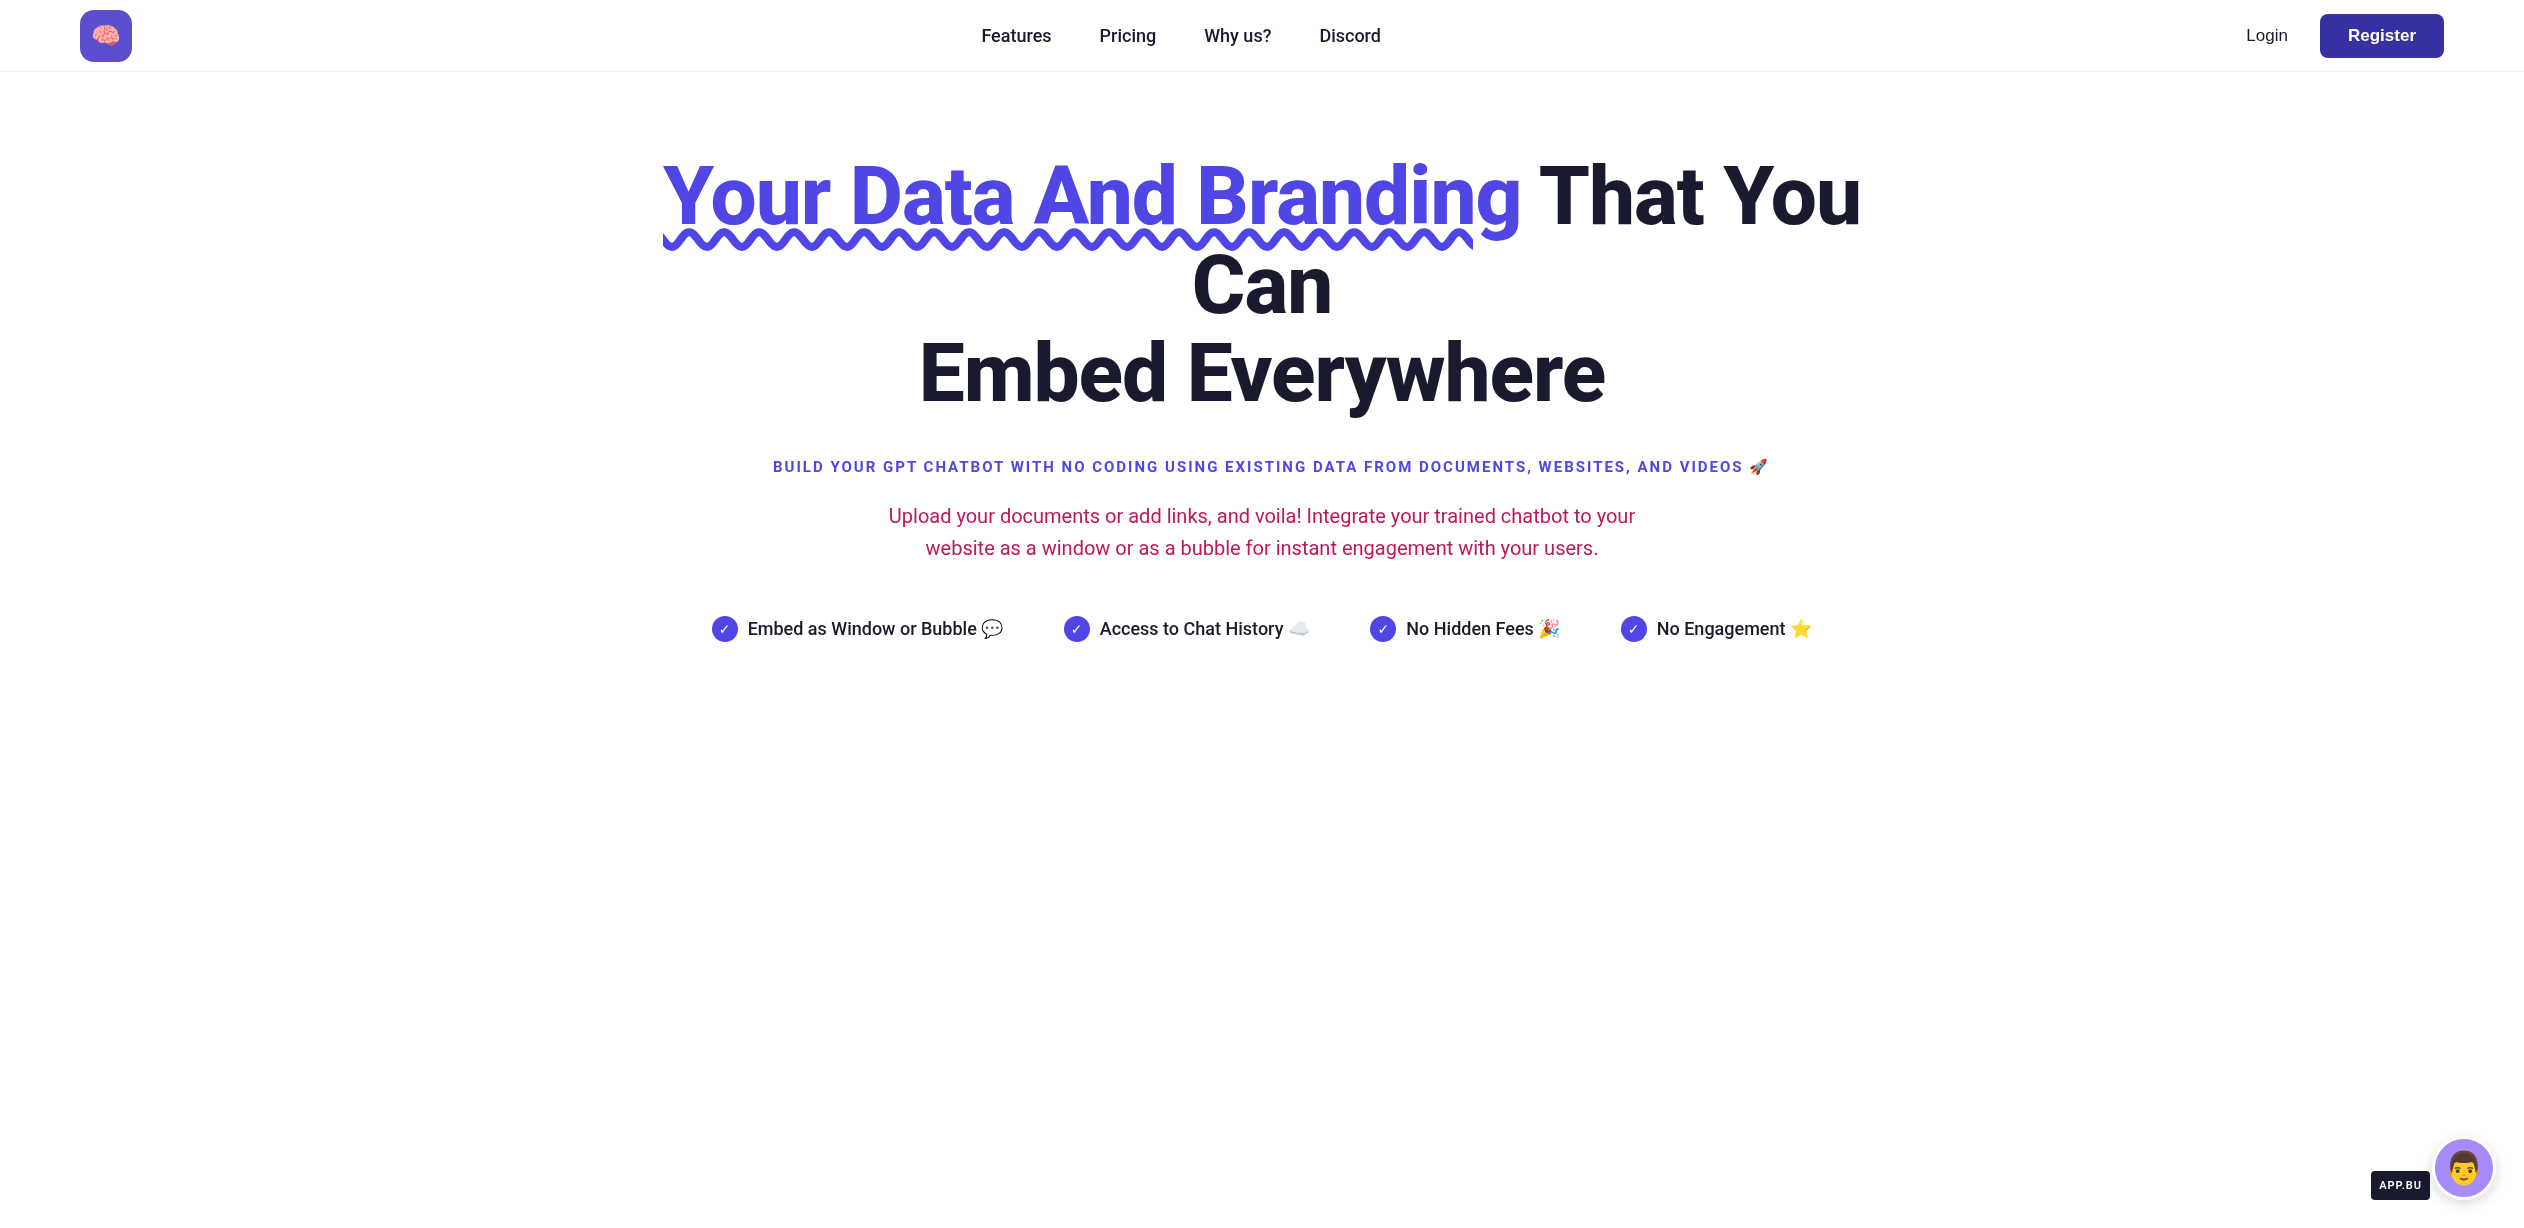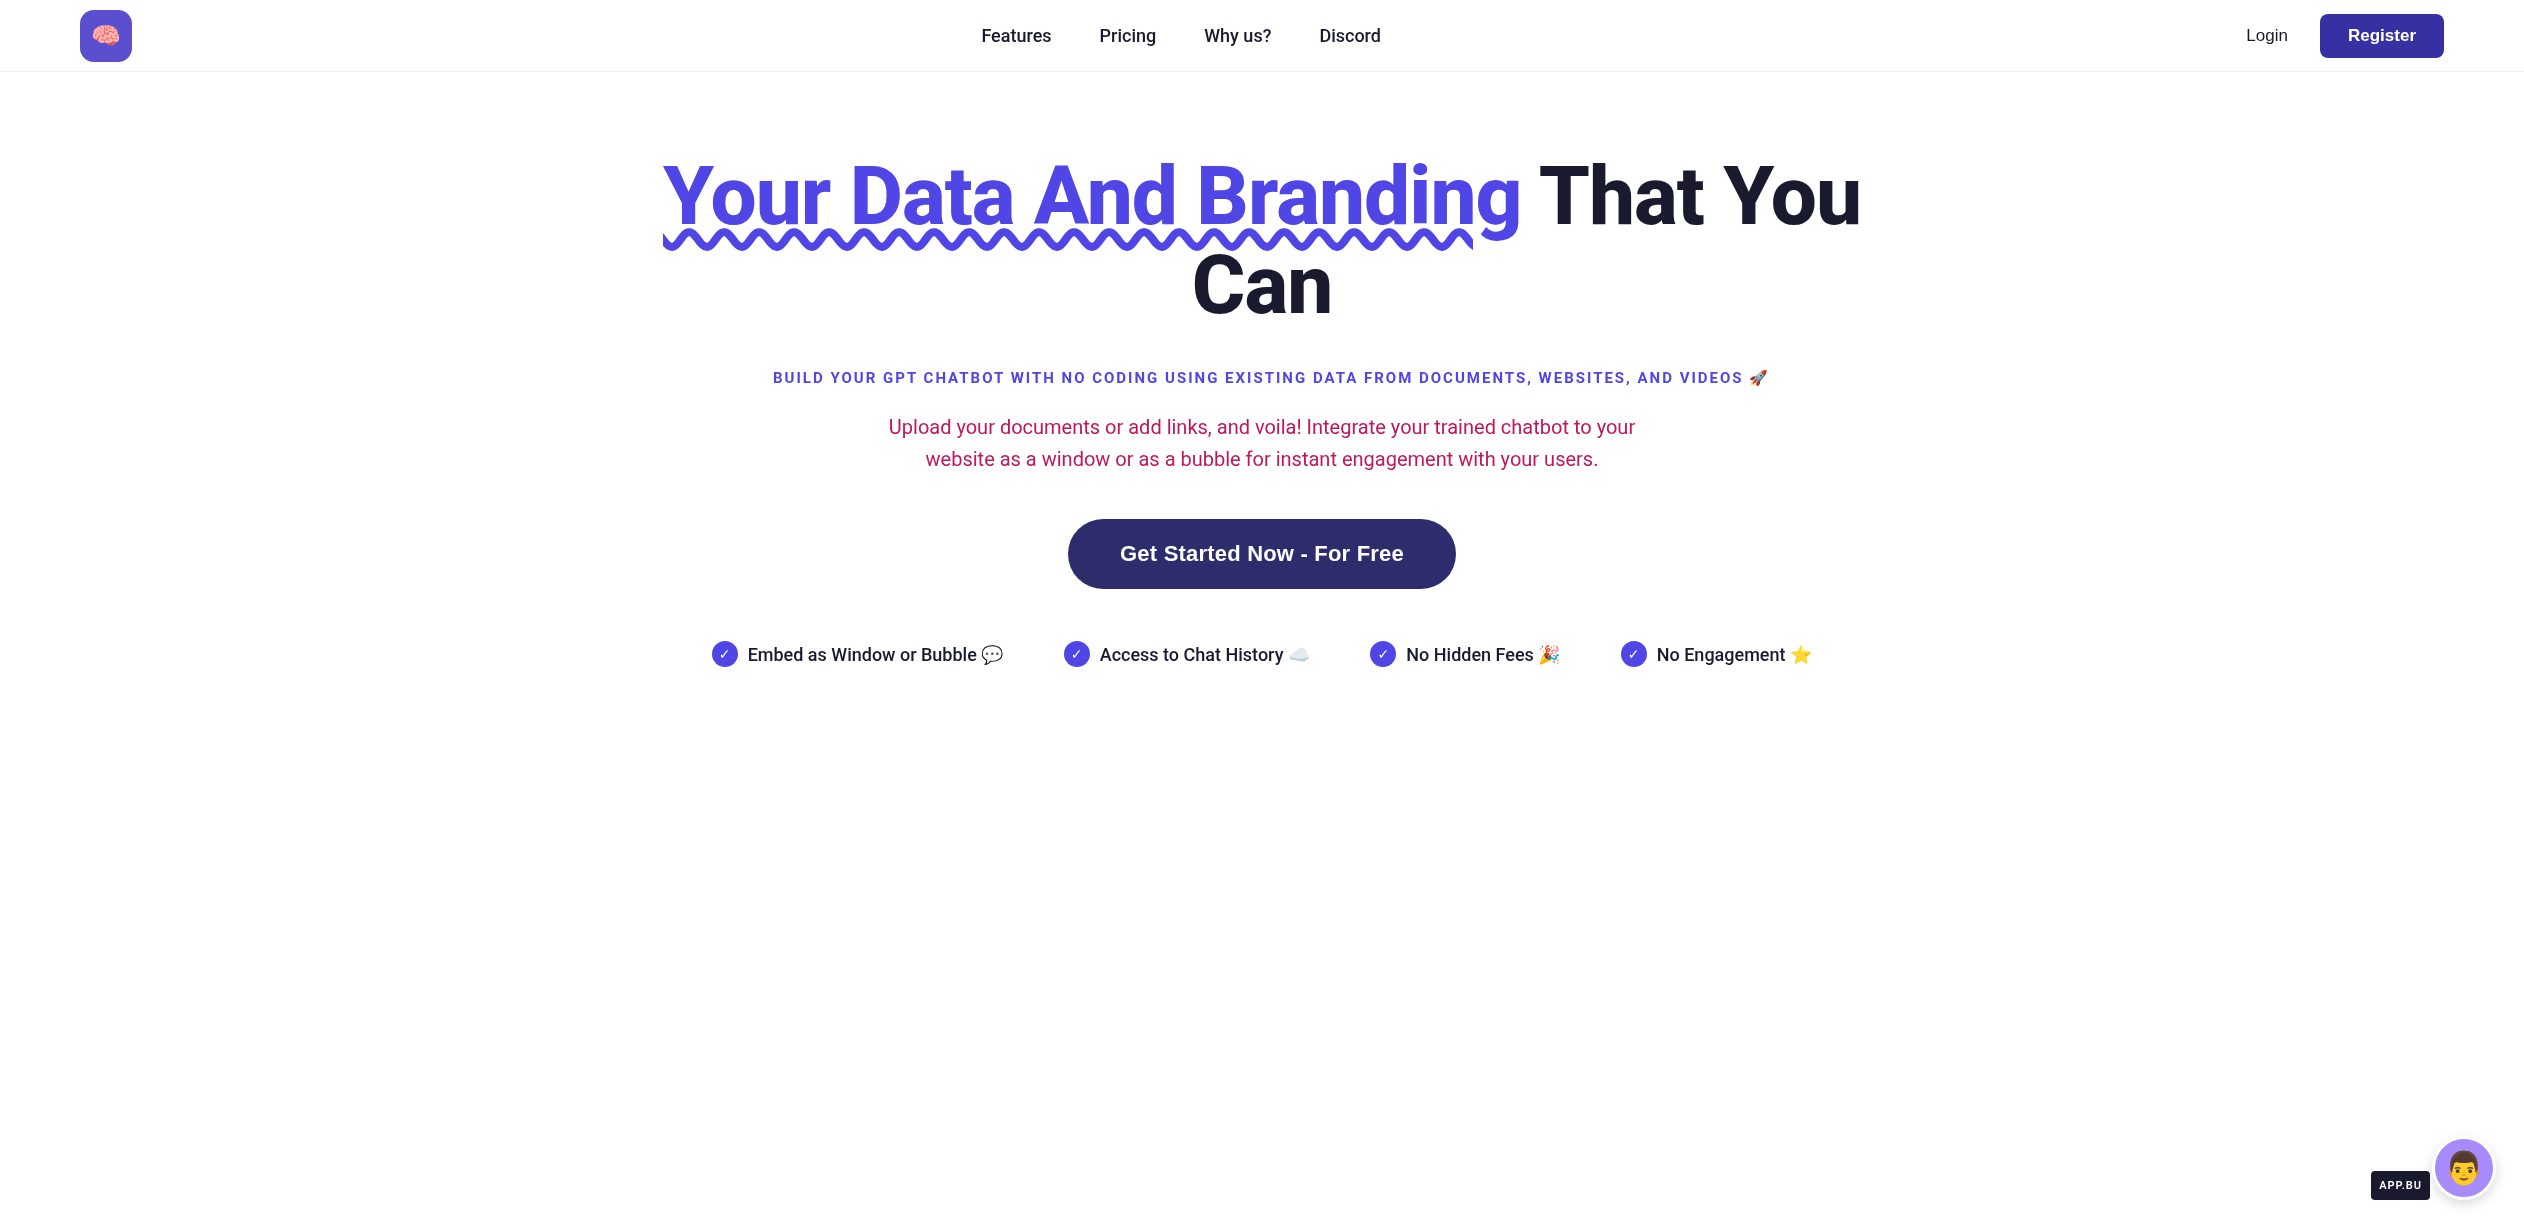--- a/index.html
+++ b/index.html
@@ -254,27 +254,27 @@
     <button class="btn-login">Login</button>
     <button class="btn-register">Register</button>
   </div>
 </nav>
 
 <section class="hero">
   <h1 class="hero-title">
     <span class="hero-title-line2">
       <span class="hero-title-accent">Your Data And Branding</span><span> That You Can</span>
     </span>
+    <span class="hero-title-line3">Embed Everywhere</span>
   </h1>
 
   <p class="hero-subtitle-tag">BUILD YOUR GPT CHATBOT WITH NO CODING USING EXISTING DATA FROM DOCUMENTS, WEBSITES, AND VIDEOS 🚀</p>
 
   <p class="hero-description">Upload your documents or add links, and voila! Integrate your trained chatbot to your website as a window or as a bubble for instant engagement with your users.</p>
 
-  <button class="btn-cta">Get Started Now - For Free</button>
 
   <div class="features-bar">
     <div class="feature-item">
       <div class="check-icon">✓</div>
       <span>Embed as Window or Bubble 💬</span>
     </div>
     <div class="feature-item">
       <div class="check-icon">✓</div>
       <span>Access to Chat History ☁️</span>
     </div>

